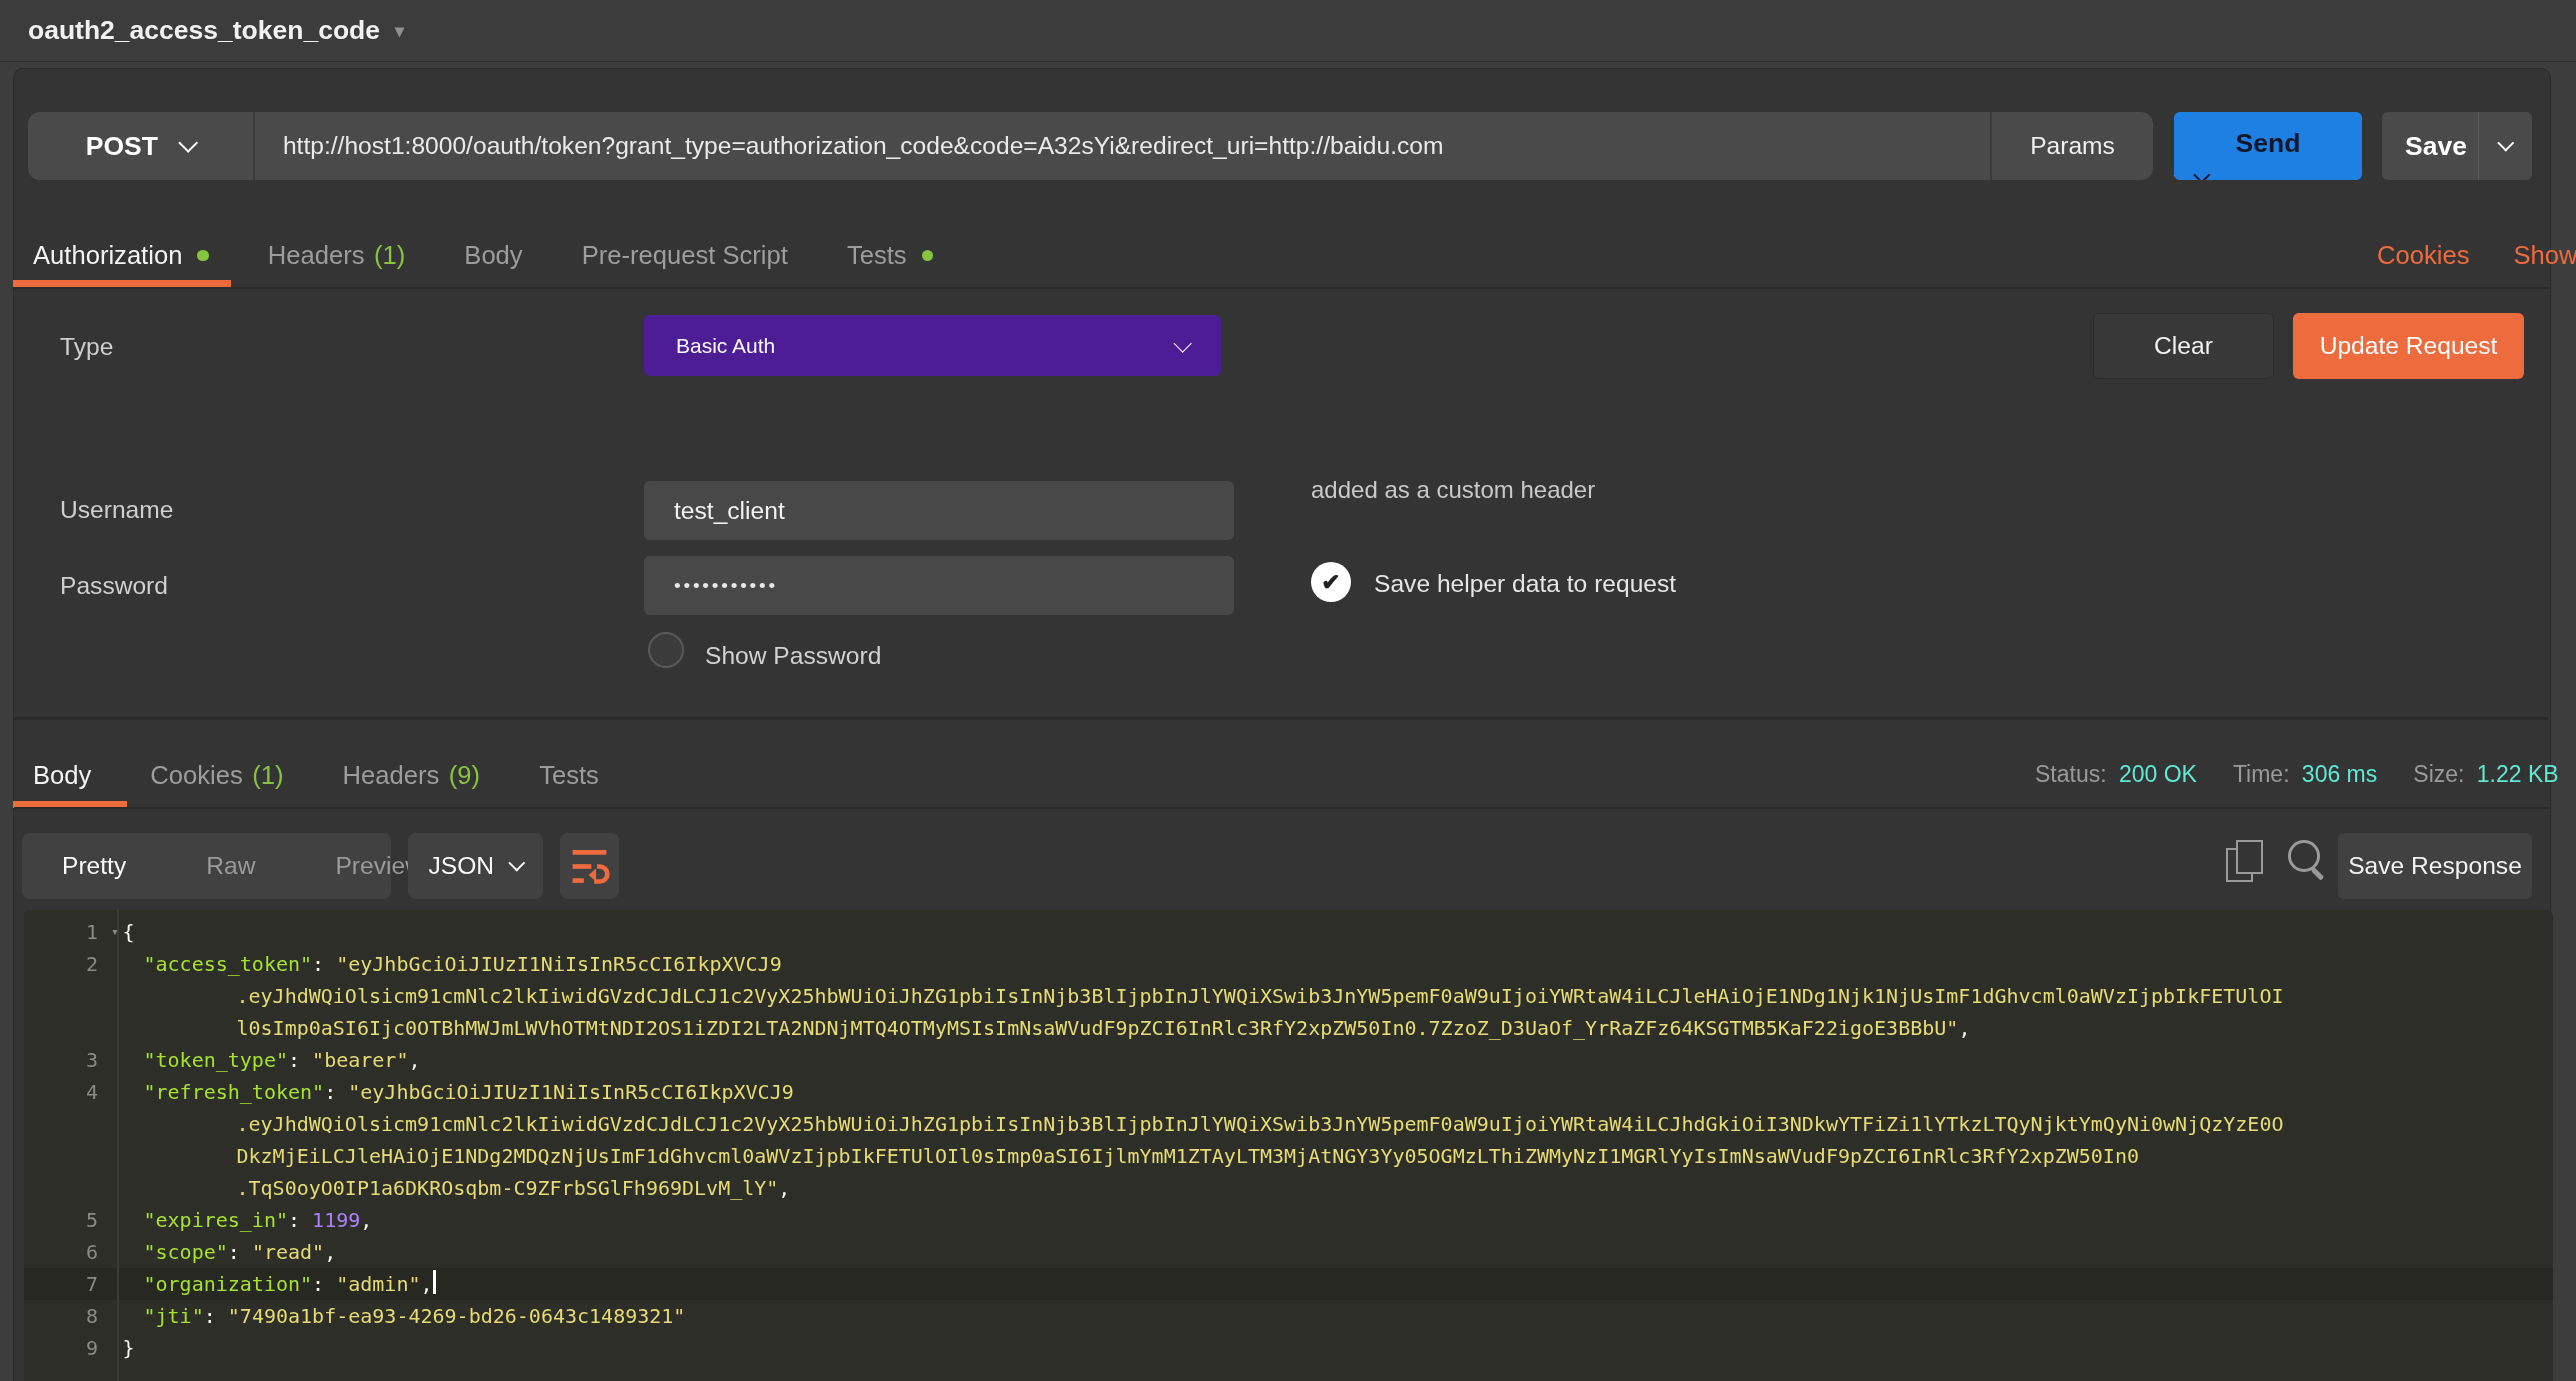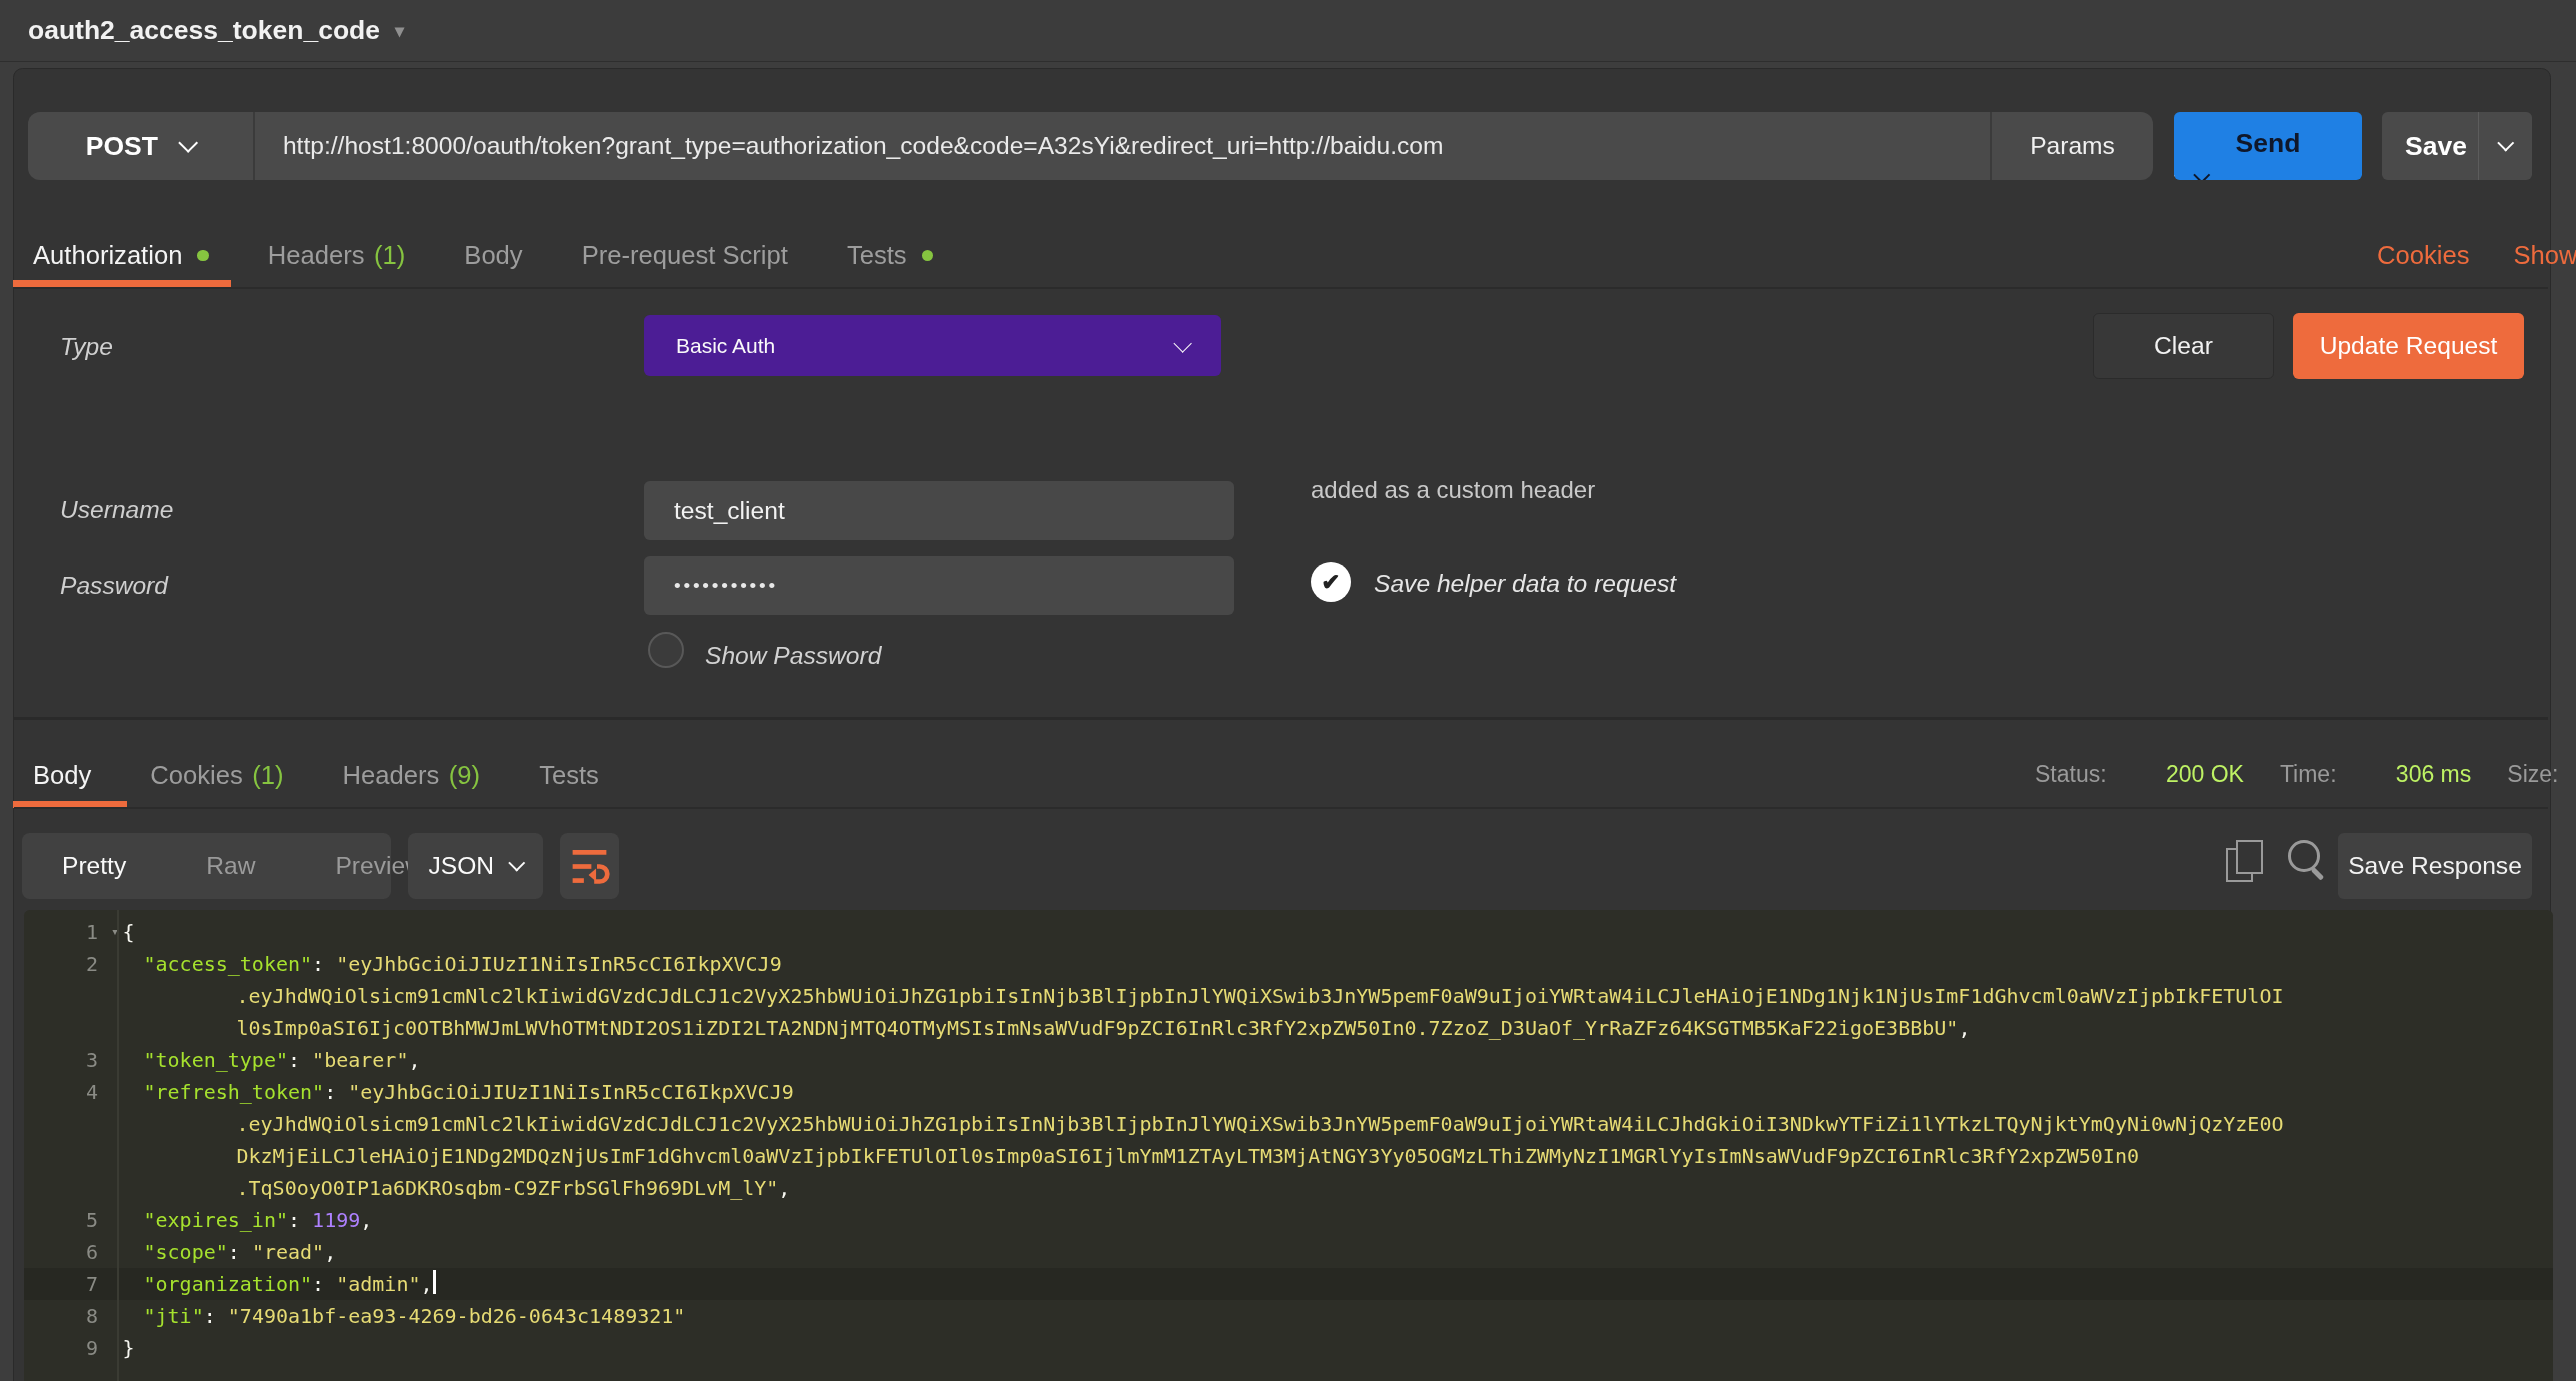--- a/index.html
+++ b/index.html
@@ -34,39 +34,39 @@
   .tab{font-size:25.6px;color:#9d9d9d;margin-right:59px;display:flex;align-items:center;white-space:nowrap;}
   .tab.active{color:#f4f4f4;}
   .gdot{display:inline-block;width:11.4px;height:11.4px;border-radius:50%;background:#86c440;margin-left:15px;}
   .gcount{color:#86c440;margin-left:9.5px;}
   .tab-underline{left:13.2px;top:280px;width:218px;height:6.6px;background:#ee6b3d;}
   .tabs-border{left:14px;top:287px;width:2534px;height:1.9px;background:#2b2b2b;}
   .toplinks{top:227px;height:57px;display:flex;align-items:center;gap:44px;left:2377px;}
   .toplink{font-size:25.6px;color:#ee6b3d;}
 
   
-  .formlabel{font-size:24.6px;color:#cfcfcf;font-style:italic;}
+  .formlabel{font-size:24.6px;color:#cfcfcf;}
   .select{left:644px;top:315px;width:577px;height:61px;background:#4c1d95;border-radius:5.7px;display:flex;align-items:center;color:#fafafa;font-size:21px;padding:0 32px;box-sizing:border-box;justify-content:space-between;}
   .btn-clear{left:2093px;top:313px;width:181px;height:66px;background:#383838;border:0.9px solid #2b2b2b;border-radius:5.7px;display:flex;align-items:center;justify-content:center;font-size:24.6px;color:#f2f2f2;box-sizing:border-box;}
   .btn-update{left:2293px;top:313px;width:231px;height:66px;background:#ee6b3d;border-radius:5.7px;display:flex;align-items:center;justify-content:center;font-size:24.6px;color:#fff;}
   .input{left:644px;top:481px;width:590px;height:59px;background:#484848;border-radius:5.7px;display:flex;align-items:center;padding:0 30px;box-sizing:border-box;font-size:24.6px;color:#f2f2f2;}
   .input.pw{top:556px;font-size:19px;letter-spacing:2.8px;color:#e8e8e8;}
   .radio{left:648px;top:632px;width:36px;height:36px;border-radius:50%;border:2.8px solid #585858;background:#3b3b3b;box-sizing:border-box;}
   .helper{left:1311px;top:473px;font-size:24px;color:#c9c9c9;line-height:33px;}
   .checkcircle{left:1311px;top:562px;width:40px;height:40px;border-radius:50%;background:#fff;color:#222;display:flex;align-items:center;justify-content:center;font-size:23px;font-weight:bold;}
 
   
   .resp-divider{left:14px;top:717px;width:2534px;height:2.8px;background:#2a2a2a;}
   .resp-tabs{left:33px;top:748px;height:55px;display:flex;align-items:center;}
   .resp-underline{left:13.2px;top:801px;width:114px;height:6.6px;background:#ee6b3d;}
   .resp-border{left:14px;top:807px;width:2534px;height:1.9px;background:#2b2b2b;}
   .meta{left:2035px;top:748px;height:53px;display:flex;align-items:center;gap:36px;font-size:23px;}
   .meta .pair{display:flex;gap:12.3px;white-space:nowrap;}
   .mlabel{color:#9a9a9a;}
-  .mvalue{color:#bef264;margin-left:47px;}
+  .mvalue{color:#5eead4;}
 
   
   .seg{left:22px;top:833px;width:369px;height:66px;background:#414141;border-radius:7.6px;display:flex;align-items:center;}
   .seg span{font-size:24.6px;color:#9a9a9a;padding:0 40px;}
   .seg span.active{color:#fafafa;}
   .jsondd{left:408px;top:833px;width:135px;height:66px;background:#414141;border-radius:7.6px;display:flex;align-items:center;justify-content:center;gap:17px;font-size:24.6px;color:#fafafa;}
   .wrapbtn{left:560px;top:833px;width:59px;height:66px;background:#414141;border-radius:7.6px;display:flex;align-items:center;justify-content:center;}
   .iconbox{width:45px;height:45px;}
   .copyicon{left:2226px;top:840px;width:44px;height:44px;}
   .copy-b{position:absolute;left:0;top:7.6px;width:23px;height:30px;border:2.8px solid #9a9a9a;}

